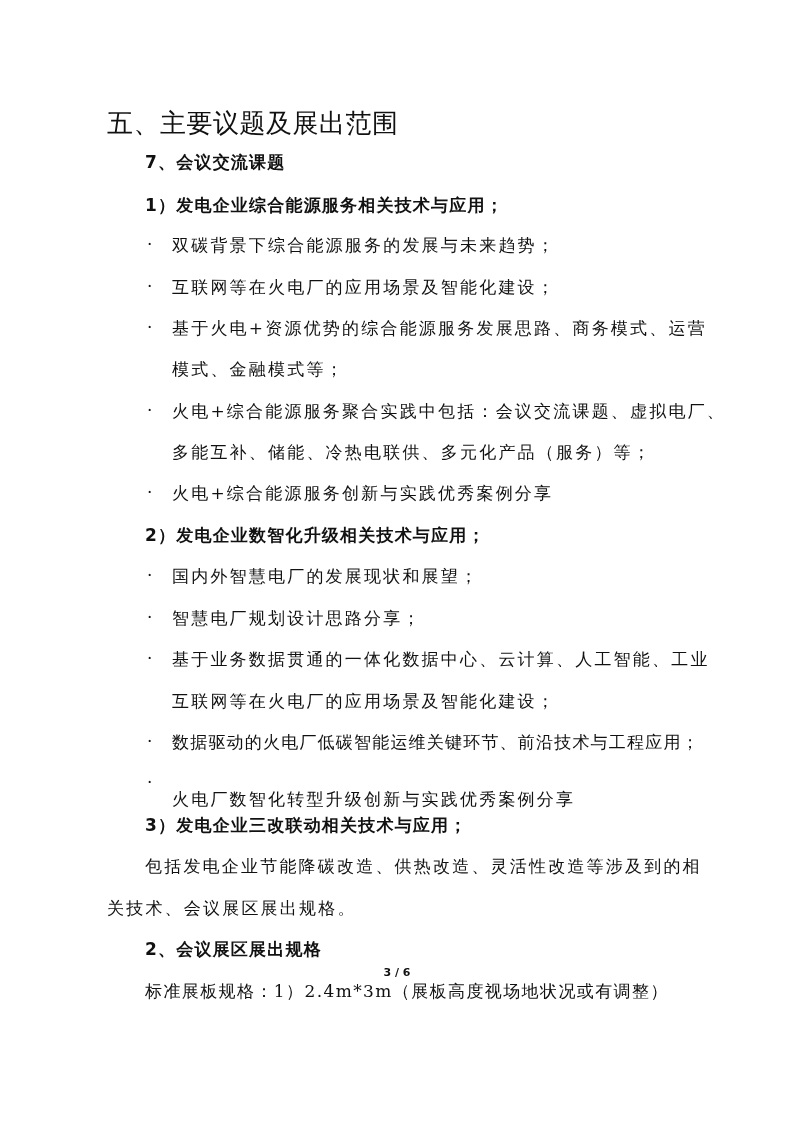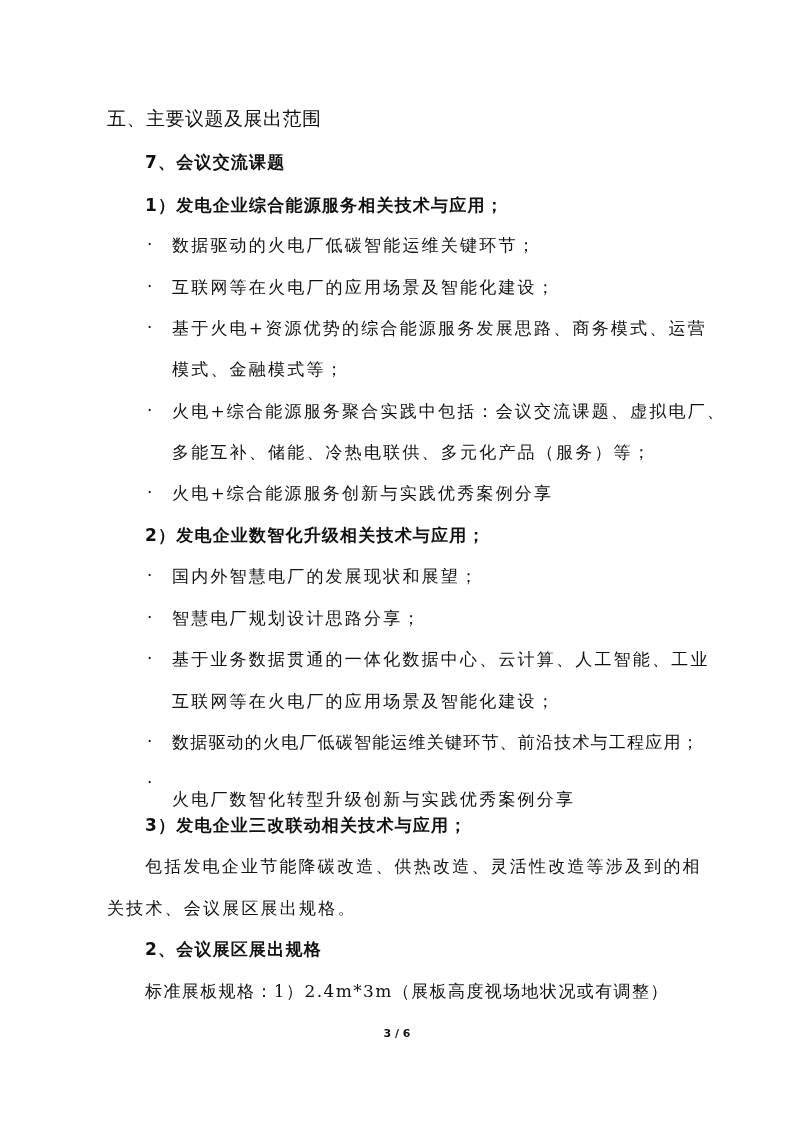--- a/index.html
+++ b/index.html
@@ -1,40 +1,40 @@
 <!DOCTYPE html>
 <html><head>
 <meta charset="utf-8">
 <style>
   html, body { margin: 0; padding: 0; background: #ffffff; }
   body { width: 794px; height: 1123px; position: relative; overflow: hidden;
          font-family: "DejaVu Serif", "Liberation Serif", serif; color: #111; }
   .line { position: absolute; white-space: nowrap; font-size: 17px; letter-spacing: 2.2px; }
-  .h-main { font-family: "DejaVu Sans", "Liberation Sans", sans-serif; font-size: 19px; letter-spacing: 0.5px; left: 107px; }
+  .h-main { font-family: "DejaVu Sans", "Liberation Sans", sans-serif; font-size: 26px; letter-spacing: 0.5px; left: 107px; }
   .h-sub { font-weight: bold; font-family: "DejaVu Sans", "Liberation Sans", sans-serif; font-size: 17px; letter-spacing: 1.2px; left: 145px; }
   .bullet-dot { position: absolute; left: 147px; font-size: 17px; }
   .bullet-text { left: 172px; }
   .cont { left: 172px; font-family: Liberation Serif, serif; }
   .para { left: 145px; }
   .para-cont { left: 107px; }
-  .footer { position: absolute; left: 0; width: 794px; text-align: center; top: 1027px;
+  .footer { position: absolute; left: 0; width: 794px; text-align: center; top: 966px;
             font-family: "DejaVu Sans", "Liberation Sans", sans-serif; font-size: 11px; font-weight: bold; letter-spacing: 0; }
 </style>
 </head>
 <body>
 
 <div>
   <div class="line h-main" style="top:106px">五、主要议题及展出范围</div>
 
   <div class="line h-sub" style="top:151px">7、会议交流课题</div>
 
   <div class="line h-sub" style="top:194px">1）发电企业综合能源服务相关技术与应用；</div>
 
   <span class="bullet-dot" style="top:234px">·</span>
-  <div class="line bullet-text" style="top:234px">数据驱动的火电厂低碳智能运维关键环节；</div>
+  <div class="line bullet-text" style="top:234px">双碳背景下综合能源服务的发展与未来趋势；</div>
 
   <span class="bullet-dot" style="top:276px">·</span>
   <div class="line bullet-text" style="top:276px">互联网等在火电厂的应用场景及智能化建设；</div>
 
   <span class="bullet-dot" style="top:317px">·</span>
   <div class="line bullet-text" style="top:317px">基于火电+资源优势的综合能源服务发展思路、商务模式、运营</div>
   <div class="line cont" style="top:358px">模式、金融模式等；</div>
 
   <span class="bullet-dot" style="top:400px">·</span>
   <div class="line bullet-text" style="top:400px">火电+综合能源服务聚合实践中包括：会议交流课题、虚拟电厂、</div>

